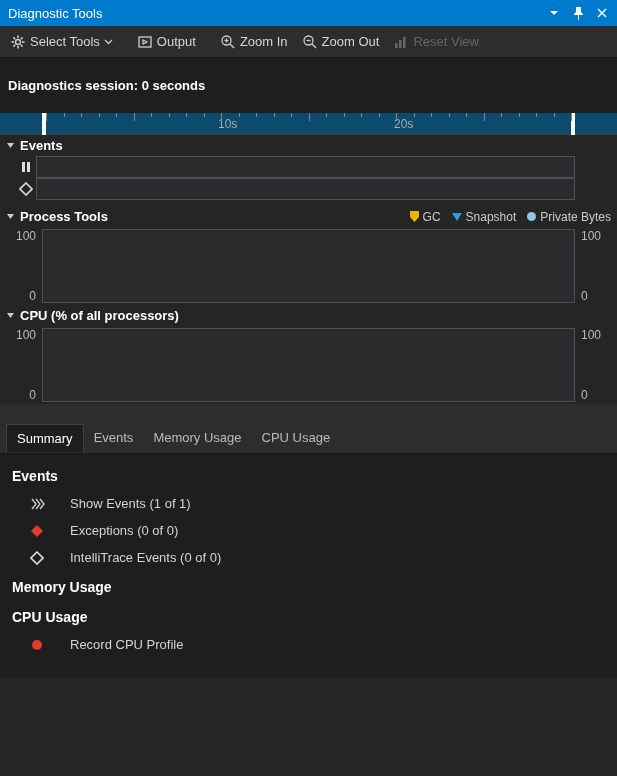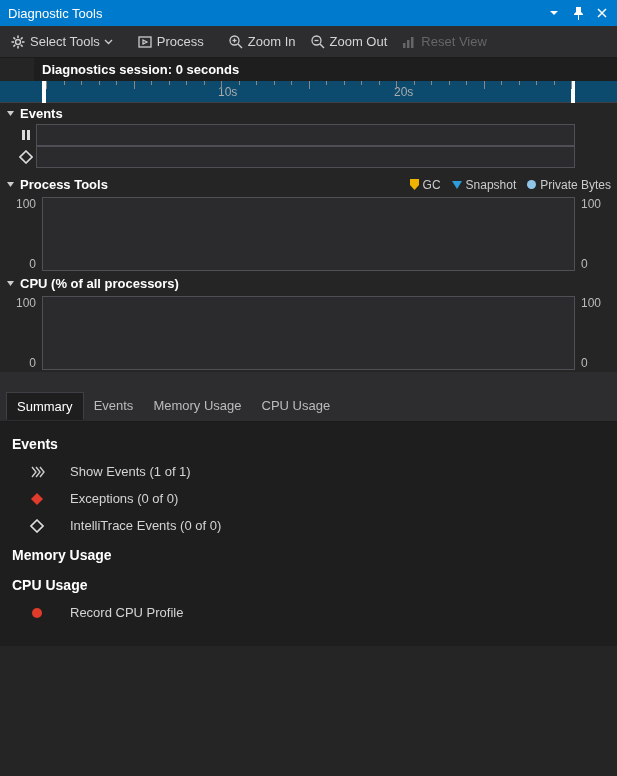--- a/index.html
+++ b/index.html
@@ -4,21 +4,21 @@
 <style>
   * { box-sizing: border-box; margin: 0; padding: 0; }
   html, body { width: 617px; height: 776px; font-family: "Segoe UI", Arial, sans-serif; font-size: 13px; background: #252526; color: #ccc; overflow: hidden; }
   .titlebar { background: #007acc; color: #fff; height: 26px; display: flex; align-items: center; padding: 0 6px 0 8px; justify-content: space-between; }
   .titlebar .title { font-size: 13px; }
   .titlebar .win-buttons { display: flex; gap: 6px; align-items: center; }
   .titlebar .win-buttons span { display: inline-flex; align-items: center; justify-content: center; width: 18px; height: 18px; }
   .toolbar { background: #2d2d30; border-bottom: 1px solid #1b1b1c; height: 32px; display: flex; align-items: center; padding: 0 6px; gap: 6px; color: #d4d4d4; }
   .toolbar .tb-btn { display: inline-flex; align-items: center; gap: 4px; padding: 2px 4px; }
   .toolbar .disabled { color: #666; }
-  .session-line { background: #1e1e1e; color: #fff; font-weight: 600; padding: 4px 8px; font-size: 13px; margin-left: 34px; }
+  .session-line { background: #1e1e1e; color: #fff; font-weight: 600; padding: 20px 8px; font-size: 13px; }
   .ruler { position: relative; height: 22px; background: #0c4a6e; border-bottom: 1px solid #3f3f46; }
   .ruler .marker-left { position: absolute; left: 42px; top: 0; width: 4px; height: 22px; background: #fff; }
   .ruler .marker-right { position: absolute; right: 42px; top: 0; width: 4px; height: 22px; background: #fff; }
   .ruler .tick { position: absolute; top: 0; width: 1px; height: 4px; background: #888; }
   .ruler .tick.big { height: 8px; }
   .ruler .lbl { position: absolute; top: 4px; font-size: 12px; color: #aaa; }
   .section-hdr { display: flex; align-items: center; padding: 3px 6px; font-weight: 600; color: #fff; font-size: 13px; }
   .section-hdr .twisty { margin-right: 4px; width: 10px; display: inline-flex; }
   .section-hdr .legend { margin-left: auto; font-weight: normal; display: flex; gap: 10px; align-items: center; font-size: 12px; color: #ccc; }
   .events-body { padding: 0 42px 6px 42px; }
@@ -89,21 +89,21 @@
         </svg>
     </span>
   </div>
   <div class="tb-btn" style="margin-left:10px">
     <span>
       <svg width="16" height="16" viewBox="0 0 16 16">
           <rect x="2" y="3" width="12" height="10" fill="none" stroke="#ccc" stroke-width="1.3"></rect>
           <path d="M6 6 L10 8 L6 10 Z" fill="none" stroke="#ccc" stroke-width="1.2"></path>
         </svg>
     </span>
-    <span>Process</span>
+    <span>Output</span>
   </div>
   <div class="tb-btn" style="margin-left:10px">
     <span>
       <svg width="16" height="16" viewBox="0 0 16 16">
           <circle cx="6.5" cy="6.5" r="4.5" fill="none" stroke="#ccc" stroke-width="1.3"></circle>
           <line x1="10" y1="10" x2="14" y2="14" stroke="#ccc" stroke-width="1.5"></line>
           <line x1="4.5" y1="6.5" x2="8.5" y2="6.5" stroke="#ccc" stroke-width="1.3"></line>
           <line x1="6.5" y1="4.5" x2="6.5" y2="8.5" stroke="#ccc" stroke-width="1.3"></line>
         </svg>
     </span>

